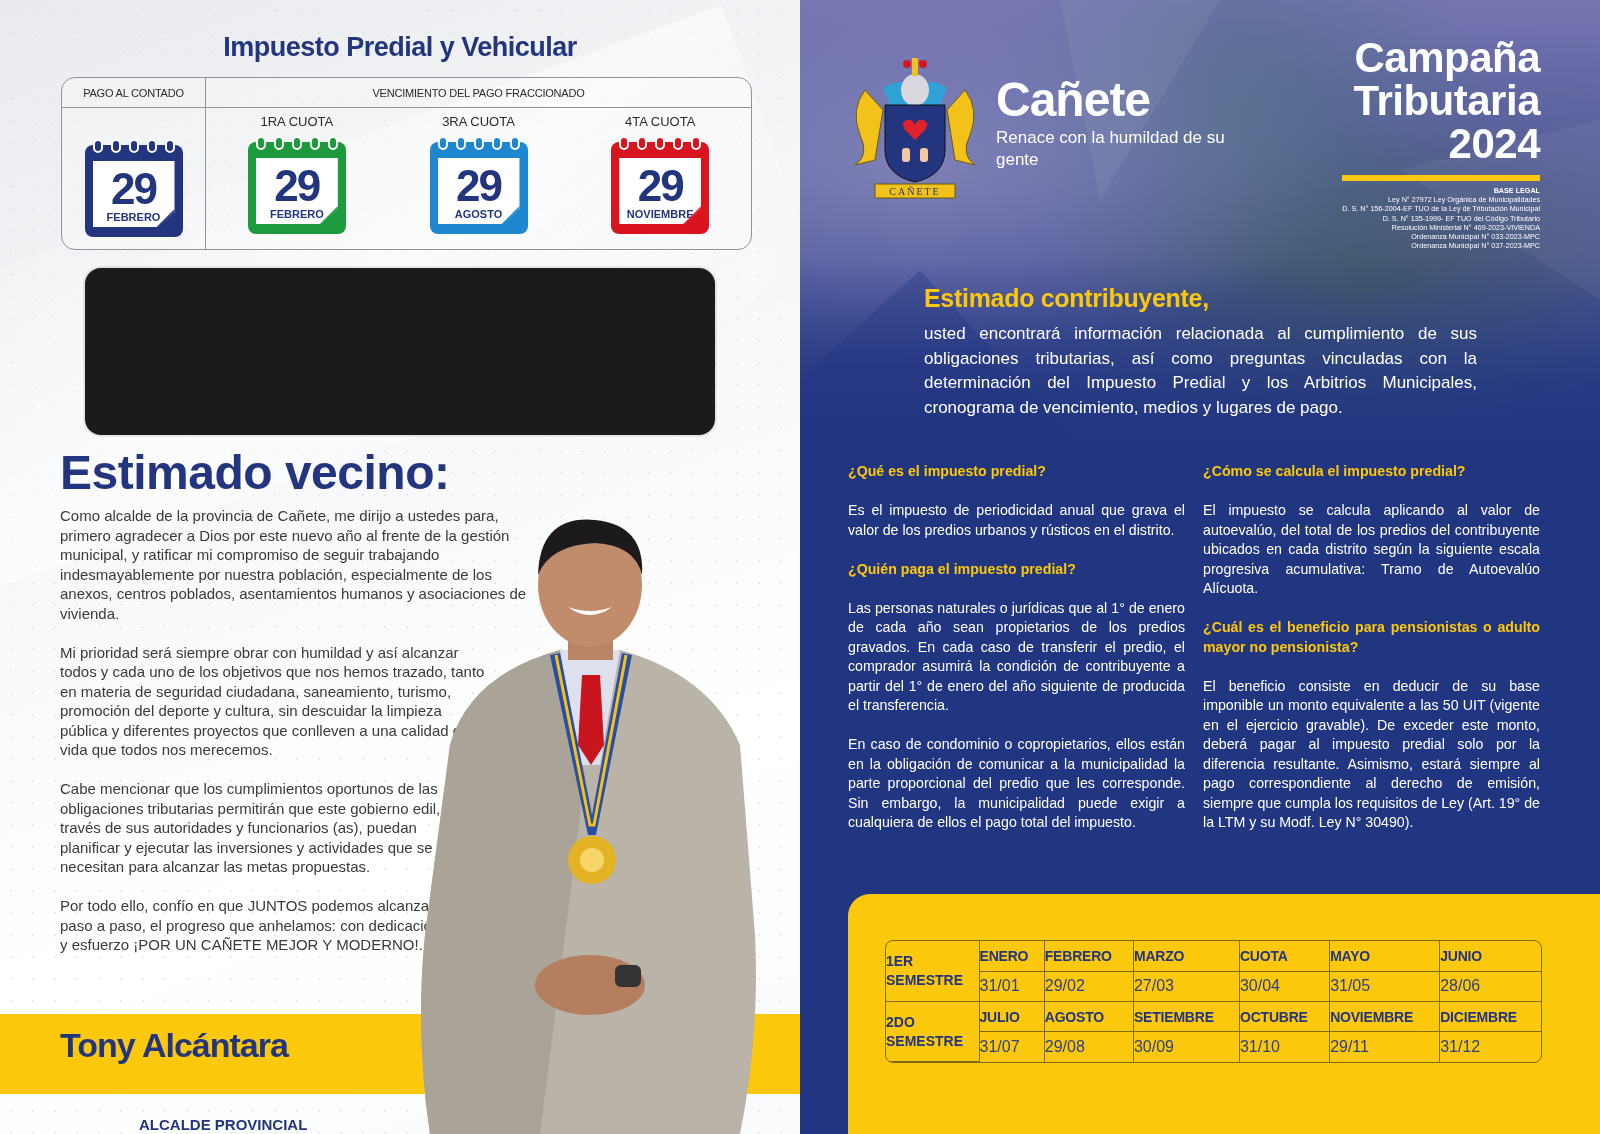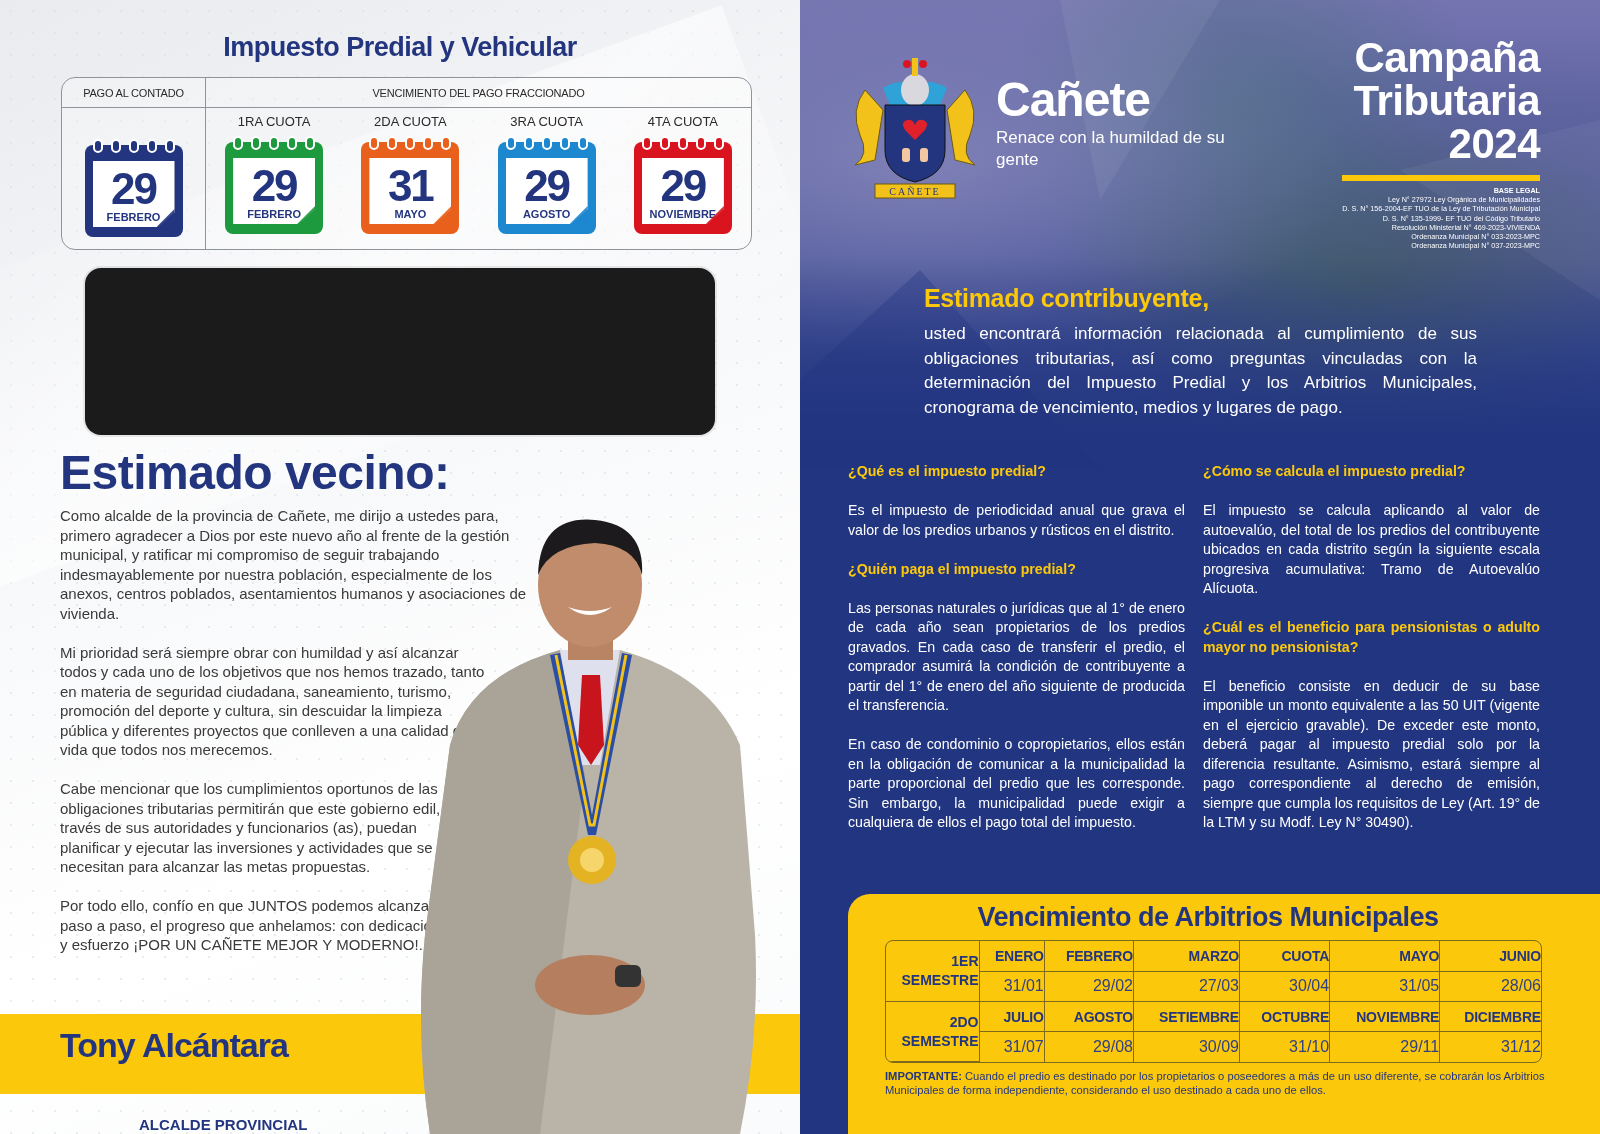--- a/index.html
+++ b/index.html
@@ -168,21 +168,21 @@
   .arb-title {
     position: absolute; left: 0; width: 720px; top: 8px; text-align: center;
     font-size: 27px; font-weight: bold; color: #23357f; letter-spacing: -.5px;
   }
   .arb-table {
     position: absolute; left: 37px; top: 46px; width: 657px; height: 123px;
     border: 1.5px solid #7d6a1c; border-radius: 8px; overflow: hidden;
   }
   .arb-table table { width: 100%; height: 100%; border-collapse: collapse; }
   .arb-table td {
-    border: 1.2px solid #7d6a1c; text-align: right; color: #23357f; font-size: 14px;
+    border: 1.2px solid #7d6a1c; text-align: left; color: #23357f; font-size: 14px;
   }
   .arb-table tr:first-child td { border-top: none; }
   .arb-table tr:last-child td { border-bottom: none; }
   .arb-table td:first-child { border-left: none; }
   .arb-table td:last-child { border-right: none; }
   .arb-table td.sem { width: 93px; font-weight: bold; font-size: 14px; line-height: 19px; }
   .arb-table td.mon { font-weight: bold; font-size: 14px; height: 30px; letter-spacing: -.2px; }
   .arb-table td.date { font-size: 16px; color: #2f3f85; }
   .arb-note {
     position: absolute; left: 37px; top: 175px; width: 660px; font-size: 11.2px; line-height: 14px; color: #23357f;
@@ -231,38 +231,20 @@
                 <span style="background:#1e9a3e"></span>
               </div>
             <div class="cal-inner">
               <div class="cal-day">29</div>
               <div class="cal-month">FEBRERO</div>
             </div>
             <div class="cal-fold" style="background:#1e9a3e"></div>
           </div>
         </div>
         <div class="cuota">
-          <div class="cuota-label">2DA CUOTA</div>
-          <div class="calendar">
-            <div class="cal-frame" style="background:#e8601c"></div>
-            <div class="cal-rings">
-                <span style="background:#e8601c"></span>
-                <span style="background:#e8601c"></span>
-                <span style="background:#e8601c"></span>
-                <span style="background:#e8601c"></span>
-                <span style="background:#e8601c"></span>
-              </div>
-            <div class="cal-inner">
-              <div class="cal-day">31</div>
-              <div class="cal-month">MAYO</div>
-            </div>
-            <div class="cal-fold" style="background:#e8601c"></div>
-          </div>
-        </div>
-        <div class="cuota">
           <div class="cuota-label">3RA CUOTA</div>
           <div class="calendar">
             <div class="cal-frame" style="background:#1d87cf"></div>
             <div class="cal-rings">
                 <span style="background:#1d87cf"></span>
                 <span style="background:#1d87cf"></span>
                 <span style="background:#1d87cf"></span>
                 <span style="background:#1d87cf"></span>
                 <span style="background:#1d87cf"></span>
               </div>
@@ -386,21 +368,20 @@
   <div class="faq-a">En caso de condominio o copropietarios, ellos están en la obligación de comunicar a la municipalidad la parte proporcional del predio que les corresponde. Sin embargo, la municipalidad puede exigir a cualquiera de ellos el pago total del impuesto.</div>
 </div>
 <div class="faq-col c2">
   <div class="faq-q">¿Cómo se calcula el impuesto predial?</div>
   <div class="faq-a">El impuesto se calcula aplicando al valor de autoevalúo, del total de los predios del contribuyente ubicados en cada distrito según la siguiente escala progresiva acumulativa: Tramo de Autoevalúo Alícuota.</div>
   <div class="faq-q">¿Cuál es el beneficio para pensionistas o adulto mayor no pensionista?</div>
   <div class="faq-a">El beneficio consiste en deducir de su base imponible un monto equivalente a las 50 UIT (vigente en el ejercicio gravable). De exceder este monto, deberá pagar al impuesto predial solo por la diferencia resultante. Asimismo, estará siempre al pago correspondiente al derecho de emisión, siempre que cumpla los requisitos de Ley (Art. 19° de la LTM y su Modf. Ley N° 30490).</div>
 </div>
 
 <div class="arb-box">
-  <div class="arb-title">Vencimiento de Arbitrios Municipales</div>
   <div class="arb-table">
     <table>
       <tbody>
           <tr>
         <td class="sem" rowspan="2">
           <div>1ER</div>
           <div>SEMESTRE</div>
         </td>
         <td class="mon">ENERO</td>
         <td class="mon">FEBRERO</td>
@@ -433,14 +414,13 @@
         <td class="date">31/07</td>
         <td class="date">29/08</td>
         <td class="date">30/09</td>
         <td class="date">31/10</td>
         <td class="date">29/11</td>
         <td class="date">31/12</td>
       </tr>
     </tbody>
       </table>
   </div>
-  <div class="arb-note"><b>IMPORTANTE:</b><span> Cuando el predio es destinado por los propietarios o poseedores a más de un uso diferente, se cobrarán los Arbitrios Municipales de forma independiente, considerando el uso destinado a cada uno de ellos.</span></div>
 </div>
 
 </body></html>

